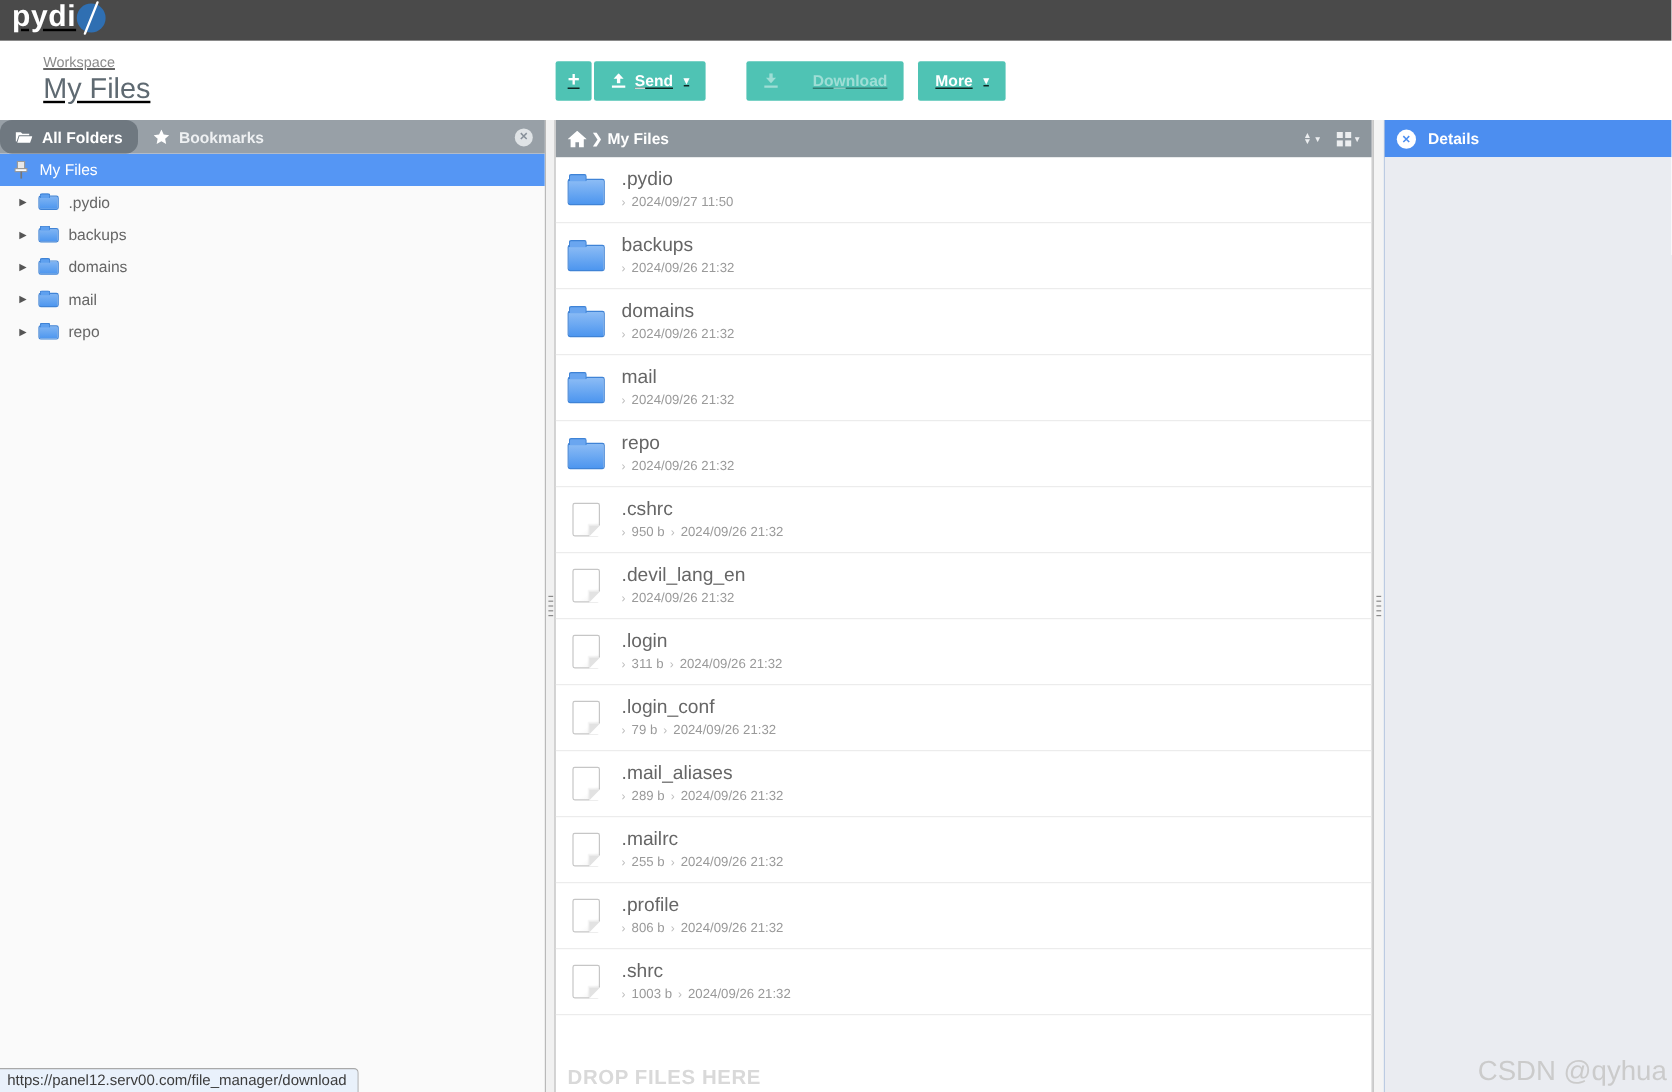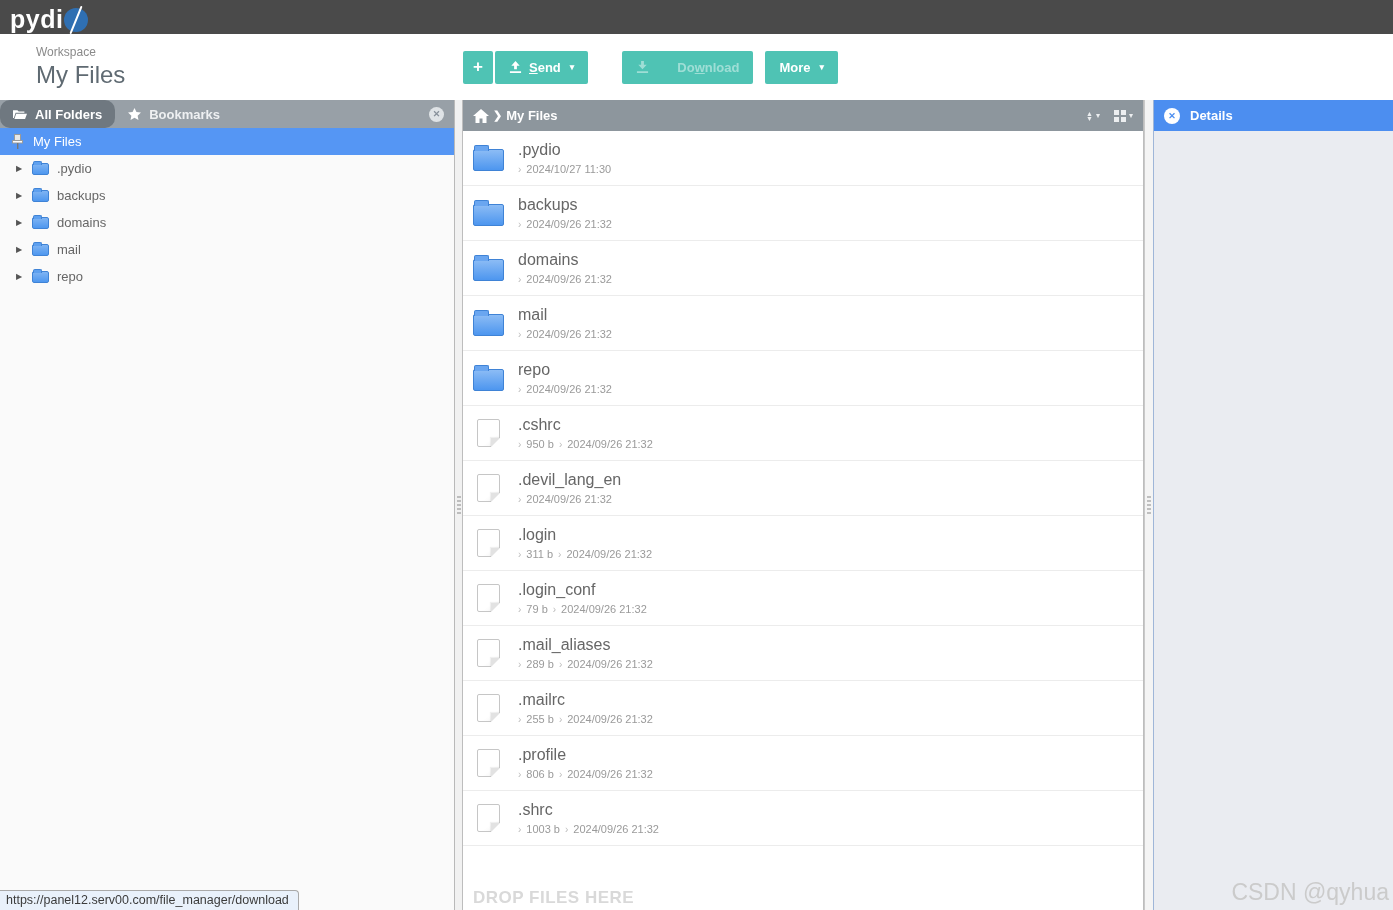--- a/index.html
+++ b/index.html
@@ -1,29 +1,29 @@
 <!DOCTYPE html>
 <html><head>
 <meta charset="utf-8">
 <style>
   * { margin:0; padding:0; box-sizing:border-box; }
   html,body { width:1393px; height:910px; overflow:hidden; background:#fff;
     font-family:"Liberation Sans", sans-serif; }
 
   
-  .topbar { height:34px; background:#4a4a4a; display:flex; align-items:flex-end; padding-left:10px; }
+  .topbar { height:34px; background:#4a4a4a; display:flex; align-items:flex-start; padding-left:10px;text-decoration:underline; }
   .logo { display:flex; align-items:center; color:#fff; font-size:25px; font-weight:bold;
     letter-spacing:0.5px; }
   .logo-o { width:24px; height:24px; border-radius:50%; background:#2f6fb2; margin-left:1px;
     position:relative; display:inline-block; }
   .logo-o::after { content:""; position:absolute; left:11px; top:-3px; width:2px; height:30px;
     background:#fff; transform:rotate(22deg); border-radius:2px; }
 
   
-  .header { height:66px; background:#fff; display:flex; align-items:center; }
+  .header { height:66px; background:#fff; display:flex; align-items:center;text-decoration:underline; }
   .ws-block { width:455px; padding-left:36px; }
   .ws-eyebrow { font-size:12px; color:#8a8a8a; margin-bottom:2px; }
   .ws-title { font-size:24px; color:#5f6a72; }
   .toolbar { display:flex; align-items:center; gap:2px; margin-left:8px; }
   .btn { background:#4fc3b4; color:#fff; border:none; height:33px; font-size:13px; font-weight:bold;
     padding:0 14px; border-radius:2px; display:flex; align-items:center; gap:7px; cursor:pointer;
     font-family:"Liberation Sans", sans-serif; }
   .btn u { text-decoration:underline; }
   .btn .caret { font-size:9px; margin-left:2px; }
   .btn-plus { width:30px; justify-content:center; font-size:17px; padding:0; }
@@ -258,21 +258,21 @@
     <div class="filelist">
       <div id="file-rows">
           <div class="frow">
             <div class="frow-icon">
               <span class="folder-ic"></span>
             </div>
             <div class="frow-text">
               <div class="fname">.pydio</div>
               <div class="fmeta">
                 <span class="chev">›</span>
-                <span>2024/10/27 11:30</span>
+                <span>2024/09/27 11:50</span>
               </div>
             </div>
           </div>
           <div class="frow">
             <div class="frow-icon">
               <span class="folder-ic"></span>
             </div>
             <div class="frow-text">
               <div class="fname">backups</div>
               <div class="fmeta">

